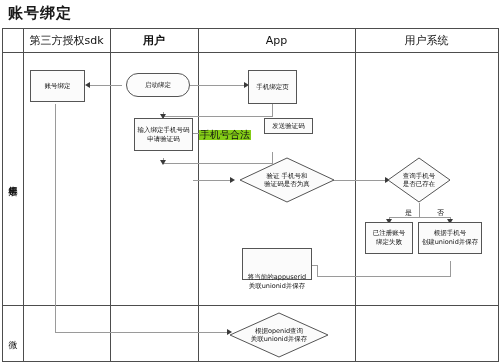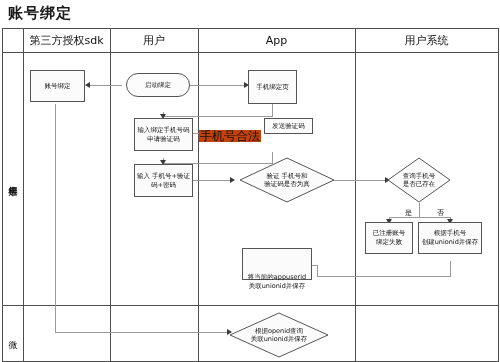--- a/index.html
+++ b/index.html
@@ -133,23 +133,23 @@
     border-right: 5px solid #3a3a3a;
   }
   .arrow.down {
     border-left: 3px solid transparent;
     border-right: 3px solid transparent;
     border-top: 5px solid #3a3a3a;
   }
   
   .edge-label {
     position: absolute;
-    font-size: 12px;
-    color: #111;
-    background: #c2410c;
+    font-size: 10px;
+    color: #111;
+    background: #84cc16;
     padding: 0 1px;
     white-space: nowrap;
     line-height: 1;
   }
   .branch-label {
     position: absolute;
     font-size: 7px;
     color: #111;
     background: #ffffff;
     padding: 0 1px;
@@ -170,21 +170,21 @@
   <div class="hline" style="left:2px;  top:305px; width:497px;"></div>
   <div class="hline" style="left:2px;  top:361px; width:497px;"></div>
 
   <div class="vline" style="left:23px;  top:28px; height:334px;"></div>
   <div class="vline" style="left:110px; top:28px; height:334px;"></div>
   <div class="vline" style="left:198px; top:28px; height:334px;"></div>
   <div class="vline" style="left:355px; top:28px; height:334px;"></div>
   <div class="vline" style="left:498px; top:28px; height:334px;"></div>
 
   <div class="col-header" style="left:23px;  width:87px;">第三方授权sdk</div>
-  <div class="col-header" style="left:110px; width:88px;">用户</div>
+  <div class="col-header" style="left:110px; width:88px;font-weight:bold;">用户</div>
   <div class="col-header" style="left:198px; width:157px;">App</div>
   <div class="col-header" style="left:355px; width:143px;">用户系统</div>
 
   <div class="row-label" style="top:52px;  height:253px;">手机号绑定</div>
   <div class="row-label" style="top:305px; height:56px;">微</div>
 
   <div class="conn h" style="left:90px; top:85px; width:32px;"></div>
   <div class="arrow left" style="left:85px; top:82px;"></div>
 
   <div class="conn h" style="left:190px; top:85px; width:56px;"></div>
@@ -241,24 +241,20 @@
 
   <div class="node" style="left:134px; top:118px; width:59px; height:33px;">
     <span style="white-space:pre-line;">输入绑定手机号码
 申请验证码</span>
   </div>
 
   <div class="node" style="left:264px; top:118px; width:49px; height:16px;">
     <span style="white-space:pre-line;">发送验证码</span>
   </div>
 
-  <div class="node" style="left:134px; top:164px; width:59px; height:33px;">
-    <span style="white-space:pre-line;">输入 手机号+验证
-码+密码</span>
-  </div>
 
   <div class="node diamond-wrap" style="left:239px; top:157px; width:96px; height:46px;">
     <div class="diamond-shape">
       <svg viewBox="0 0 96 46" preserveAspectRatio="none">
         <polygon points="48,1 95,23 48,45 1,23" fill="#fbfbfb" stroke="#555555" stroke-width="1"></polygon>
       </svg>
     </div>
     <div class="diamond-text" style="white-space:pre-line; display:flex; align-items:center; justify-content:center; height:100%;">验证 手机号和
 验证码是否为真</div>
   </div>

